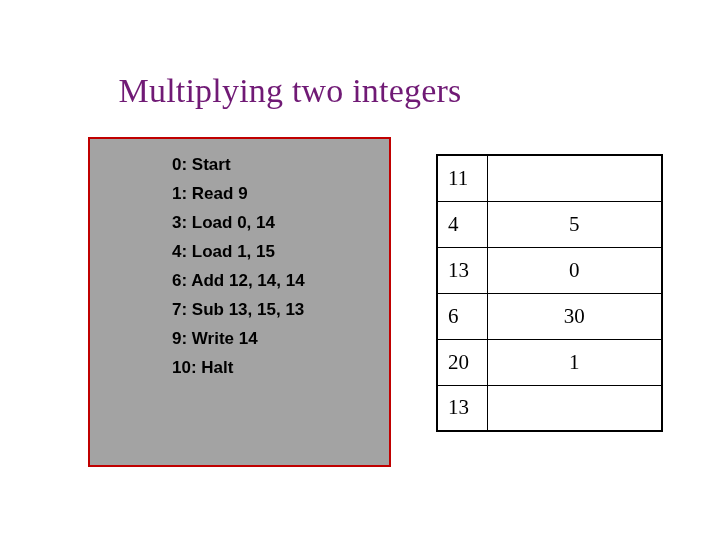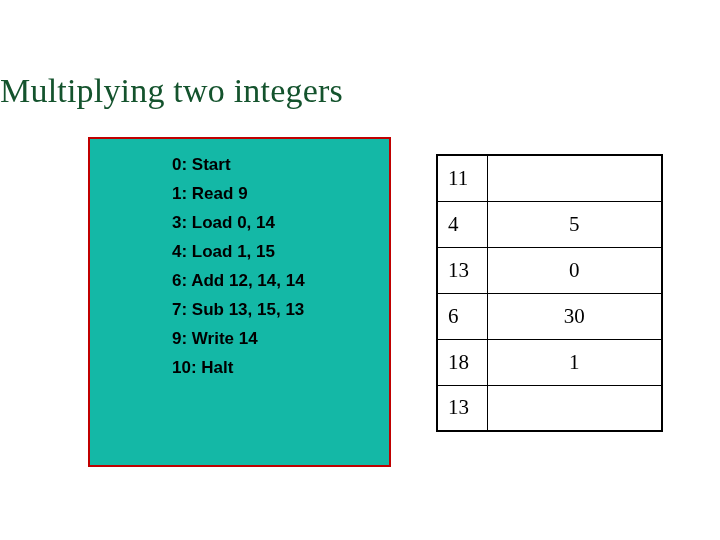--- a/index.html
+++ b/index.html
@@ -17,43 +17,43 @@
   .slide {
     position: relative;
     width: 720px;
     height: 540px;
   }
   .title {
     position: absolute;
     top: 72px;
     left: 0;
     width: 580px;
-    text-align: left;
+    text-align: center;
     font-family: "Liberation Serif", serif;
     font-size: 34px;
     font-weight: normal;
-    color: #14532d;
+    color: #701a75;
     letter-spacing: 0.2px;
   }
   .arrow {
     position: absolute;
     left: 102px;
     top: 281px;
     font-size: 22px;
     line-height: 22px;
     color: #d9301a;
     font-family: "DejaVu Sans", sans-serif;
   }
   .code-box {
     position: absolute;
     left: 88px;
     top: 137px;
     width: 303px;
     height: 330px;
-    background: #14b8a6;
+    background: #a3a3a3;
     border: 2px solid #c00000;
     box-sizing: border-box;
   }
   .code-list {
     position: absolute;
     left: 82px;
     top: 11px;
     margin: 0;
     padding: 0;
     list-style: none;
@@ -126,21 +126,21 @@
       </tr>
       <tr>
         <td class="addr">13</td>
         <td class="val">0</td>
       </tr>
       <tr>
         <td class="addr">6</td>
         <td class="val">30</td>
       </tr>
       <tr>
-        <td class="addr">18</td>
+        <td class="addr">20</td>
         <td class="val">1</td>
       </tr>
       <tr>
         <td class="addr">13</td>
         <td class="val"></td>
       </tr>
     </tbody>
   </table>
 
 </div>

